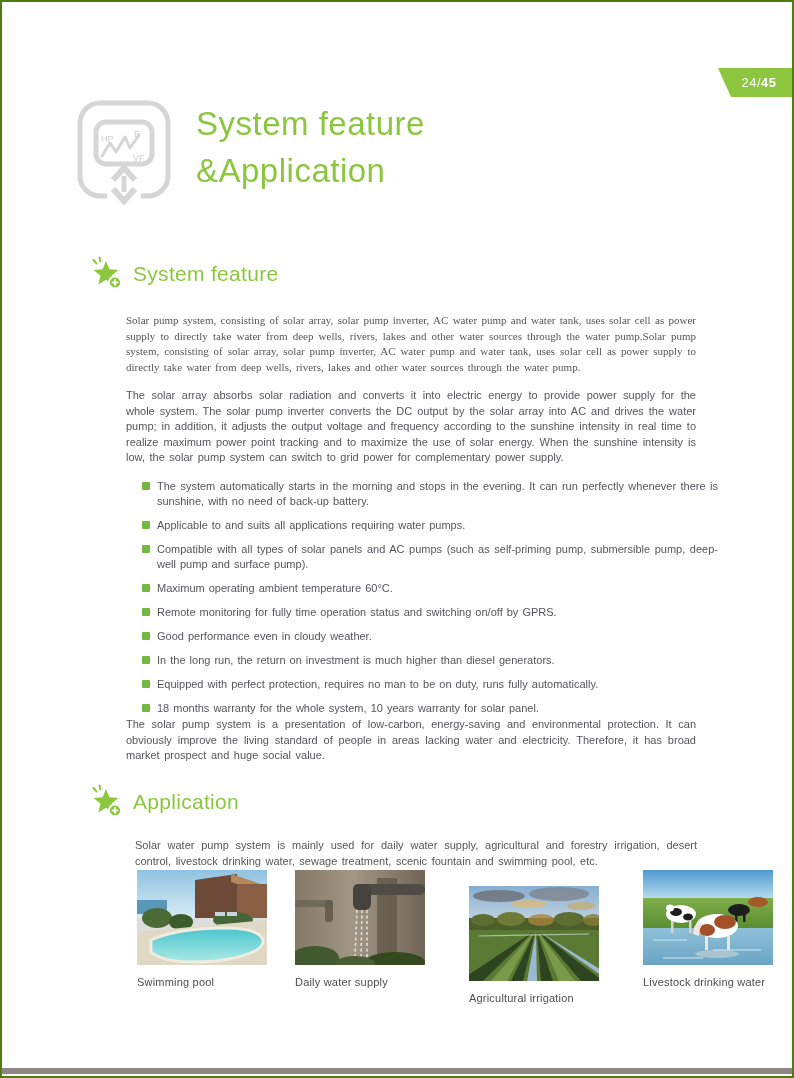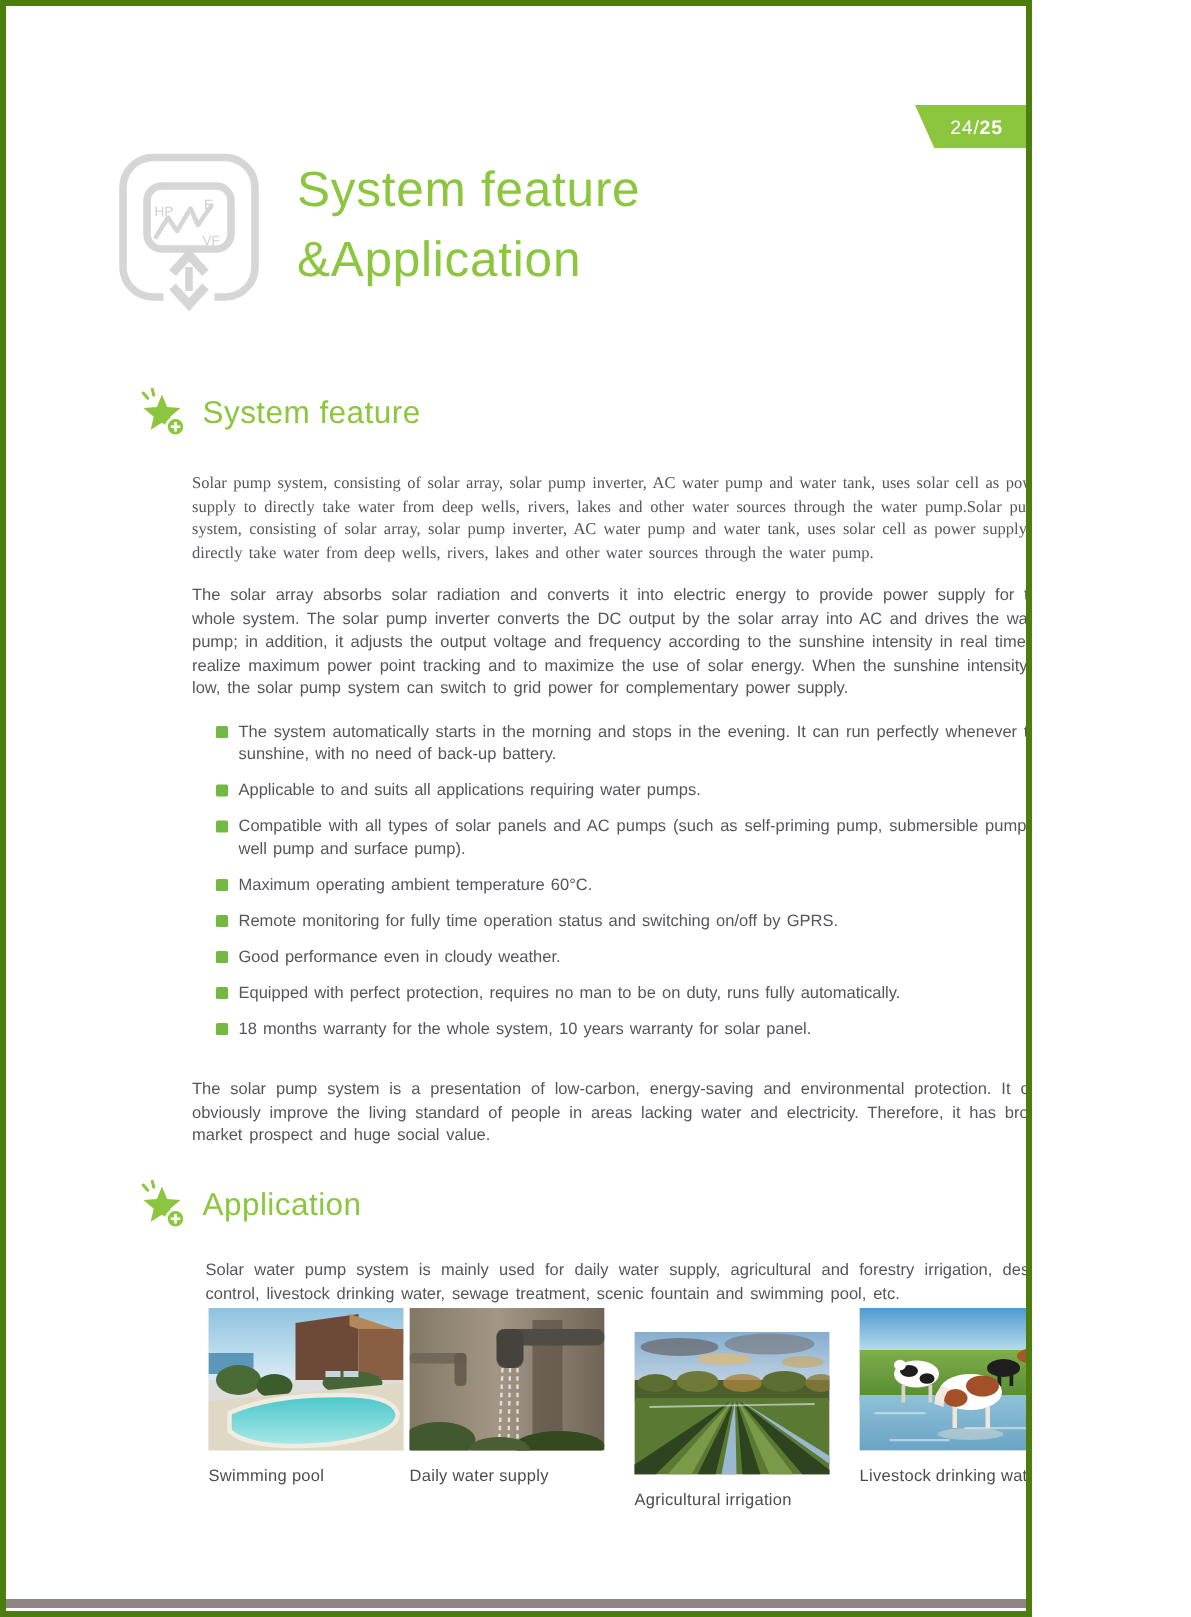--- a/index.html
+++ b/index.html
@@ -1,21 +1,21 @@
 <!DOCTYPE html>
 <html><head>
 <meta charset="utf-8">
 <style>
   html,body{margin:0;padding:0;background:#fff;}
   .page{
     position:relative;
-    width:688px;height:1078px;
+    width:794px;height:1078px;
     box-sizing:border-box;
     background:#fff;
-    border:4px solid #4d7c0f;
+    border:2px solid #4d7c0f;
     font-family:"Liberation Sans","DejaVu Sans",sans-serif;
     color:#55565A;
     overflow:hidden;
   }
   .footer-bar{
     position:absolute;left:0;right:0;bottom:2px;height:6px;
     background:#8E8685;
   }
   
   .badge{
@@ -58,35 +58,35 @@
   .bullets li{
     display:flex;align-items:flex-start;margin:0 0 9px 0;
     font-size:11px;line-height:15px;
   }
   .bullets .sq{
     flex:0 0 8px;width:8px;height:8px;margin:3px 7px 0 0;
     background:#72B843;border-radius:1px;
   }
   .bullets .btxt{flex:1;text-align:justify;word-spacing:1px;}
   
-  .gallery{position:absolute;left:135px;top:868px;display:flex;gap:4px;}
+  .gallery{position:absolute;left:135px;top:868px;display:flex;gap:28px;}
   .cell{width:130px;}
   .cell svg{display:block;width:130px;height:95px;background:#ddd;}
   .caption{
     margin-top:11px;font-size:11px;color:#4B4C4E;letter-spacing:.2px;
   }
 </style>
 </head>
 <body>
 
 <div class="page">
 
   <div class="badge">
     <span>24/</span>
-      <b>25</b>
+      <b>45</b>
   </div>
 
   <svg class="logo" viewBox="0 0 96 112" aria-hidden="true">
     <rect x="4" y="7" width="88" height="93" rx="20" fill="none" stroke="#D6D6D6" stroke-width="5"></rect>
     <rect x="31" y="93" width="34" height="13" fill="#fff"></rect>
     <rect x="20" y="26" width="56" height="42" rx="10" fill="#fff" stroke="#D6D6D6" stroke-width="5"></rect>
     <polyline points="26,60 34,47 40,56 49,41 54,52 63,39" fill="none" stroke="#D6D6D6" stroke-width="3" stroke-linecap="round" stroke-linejoin="round"></polyline>
     <text x="25" y="46" font-size="9" fill="#CFCFCF" font-family="Liberation Sans, sans-serif">HP</text>
     <text x="58" y="41" font-size="9" fill="#CFCFCF" font-family="Liberation Sans, sans-serif">E</text>
     <text x="57" y="65" font-size="9" fill="#CFCFCF" font-family="Liberation Sans, sans-serif">VF</text>
@@ -132,20 +132,24 @@
         <span class="sq"></span>
         <span class="btxt">Maximum operating ambient temperature 60°C.</span>
       </li>
     <li>
         <span class="sq"></span>
         <span class="btxt">Remote monitoring for fully time operation status and switching on/off by GPRS.</span>
       </li>
     <li>
         <span class="sq"></span>
         <span class="btxt">Good performance even in cloudy weather.</span>
+      </li>
+    <li>
+        <span class="sq"></span>
+        <span class="btxt">In the long run, the return on investment is much higher than diesel generators.</span>
       </li>
     <li>
         <span class="sq"></span>
         <span class="btxt">Equipped with perfect protection, requires no man to be on duty, runs fully automatically.</span>
       </li>
     <li>
         <span class="sq"></span>
         <span class="btxt">18 months warranty for the whole system, 10 years warranty for solar panel.</span>
       </li>
   </ul>

